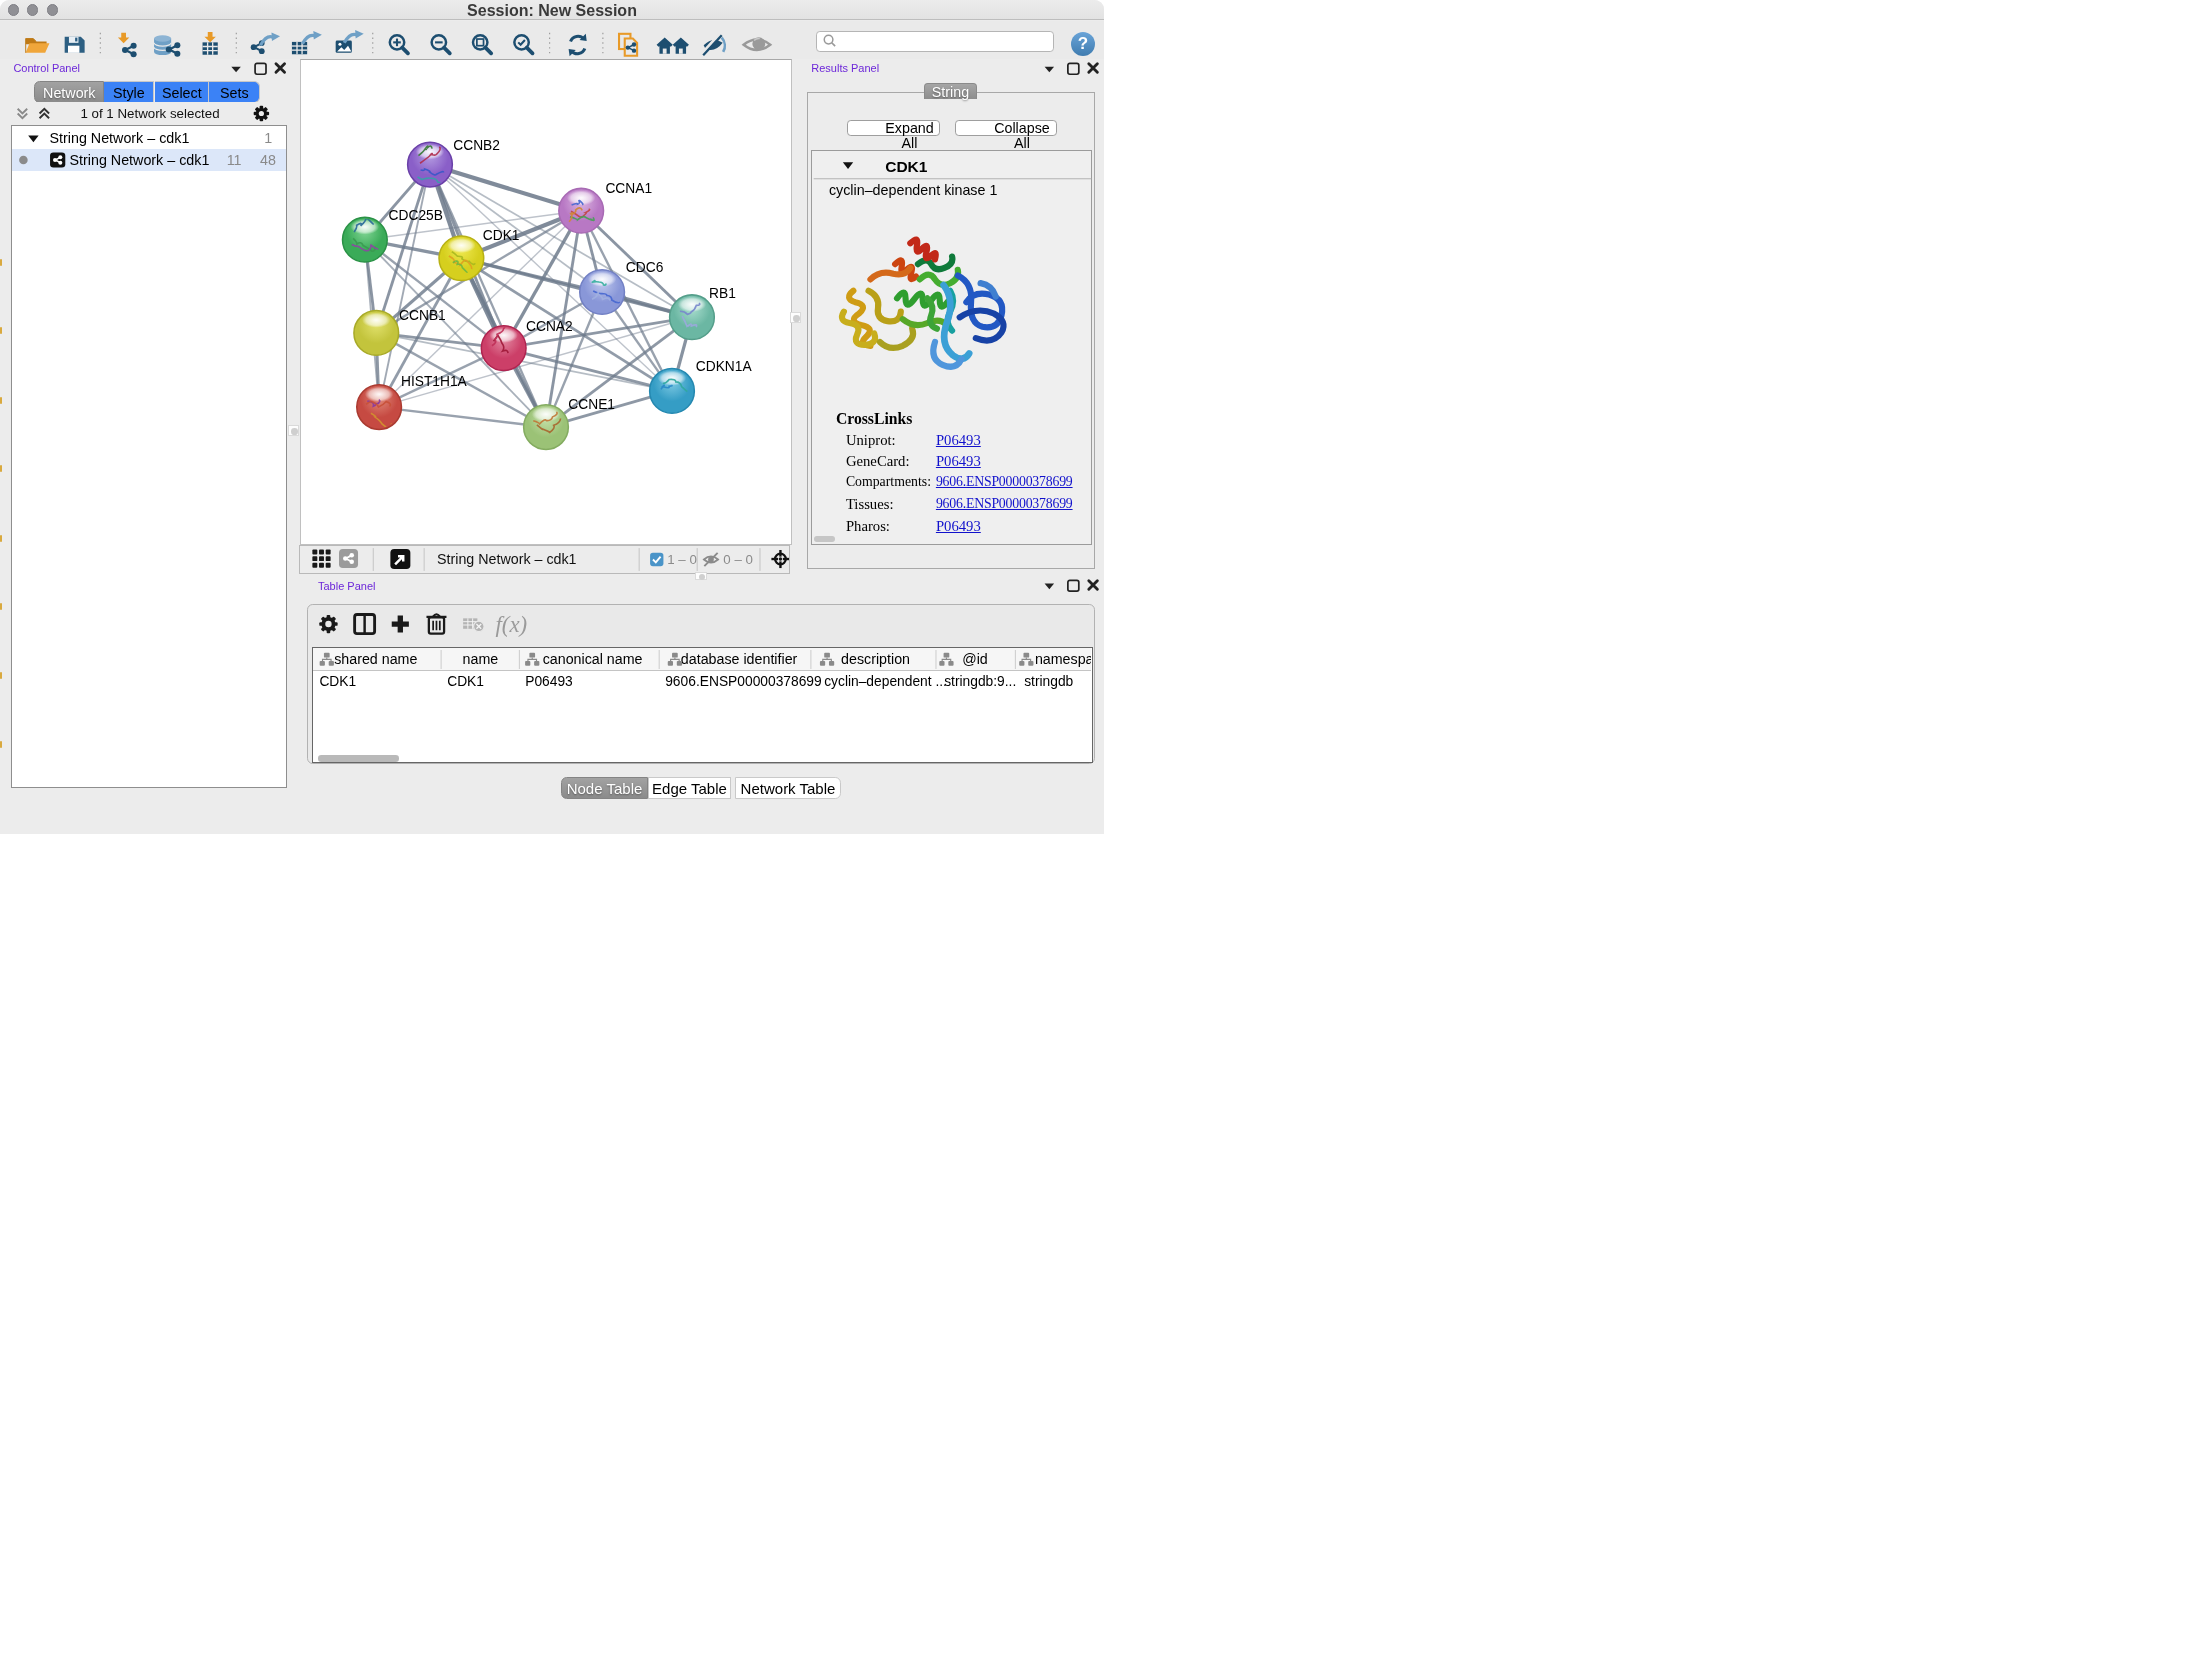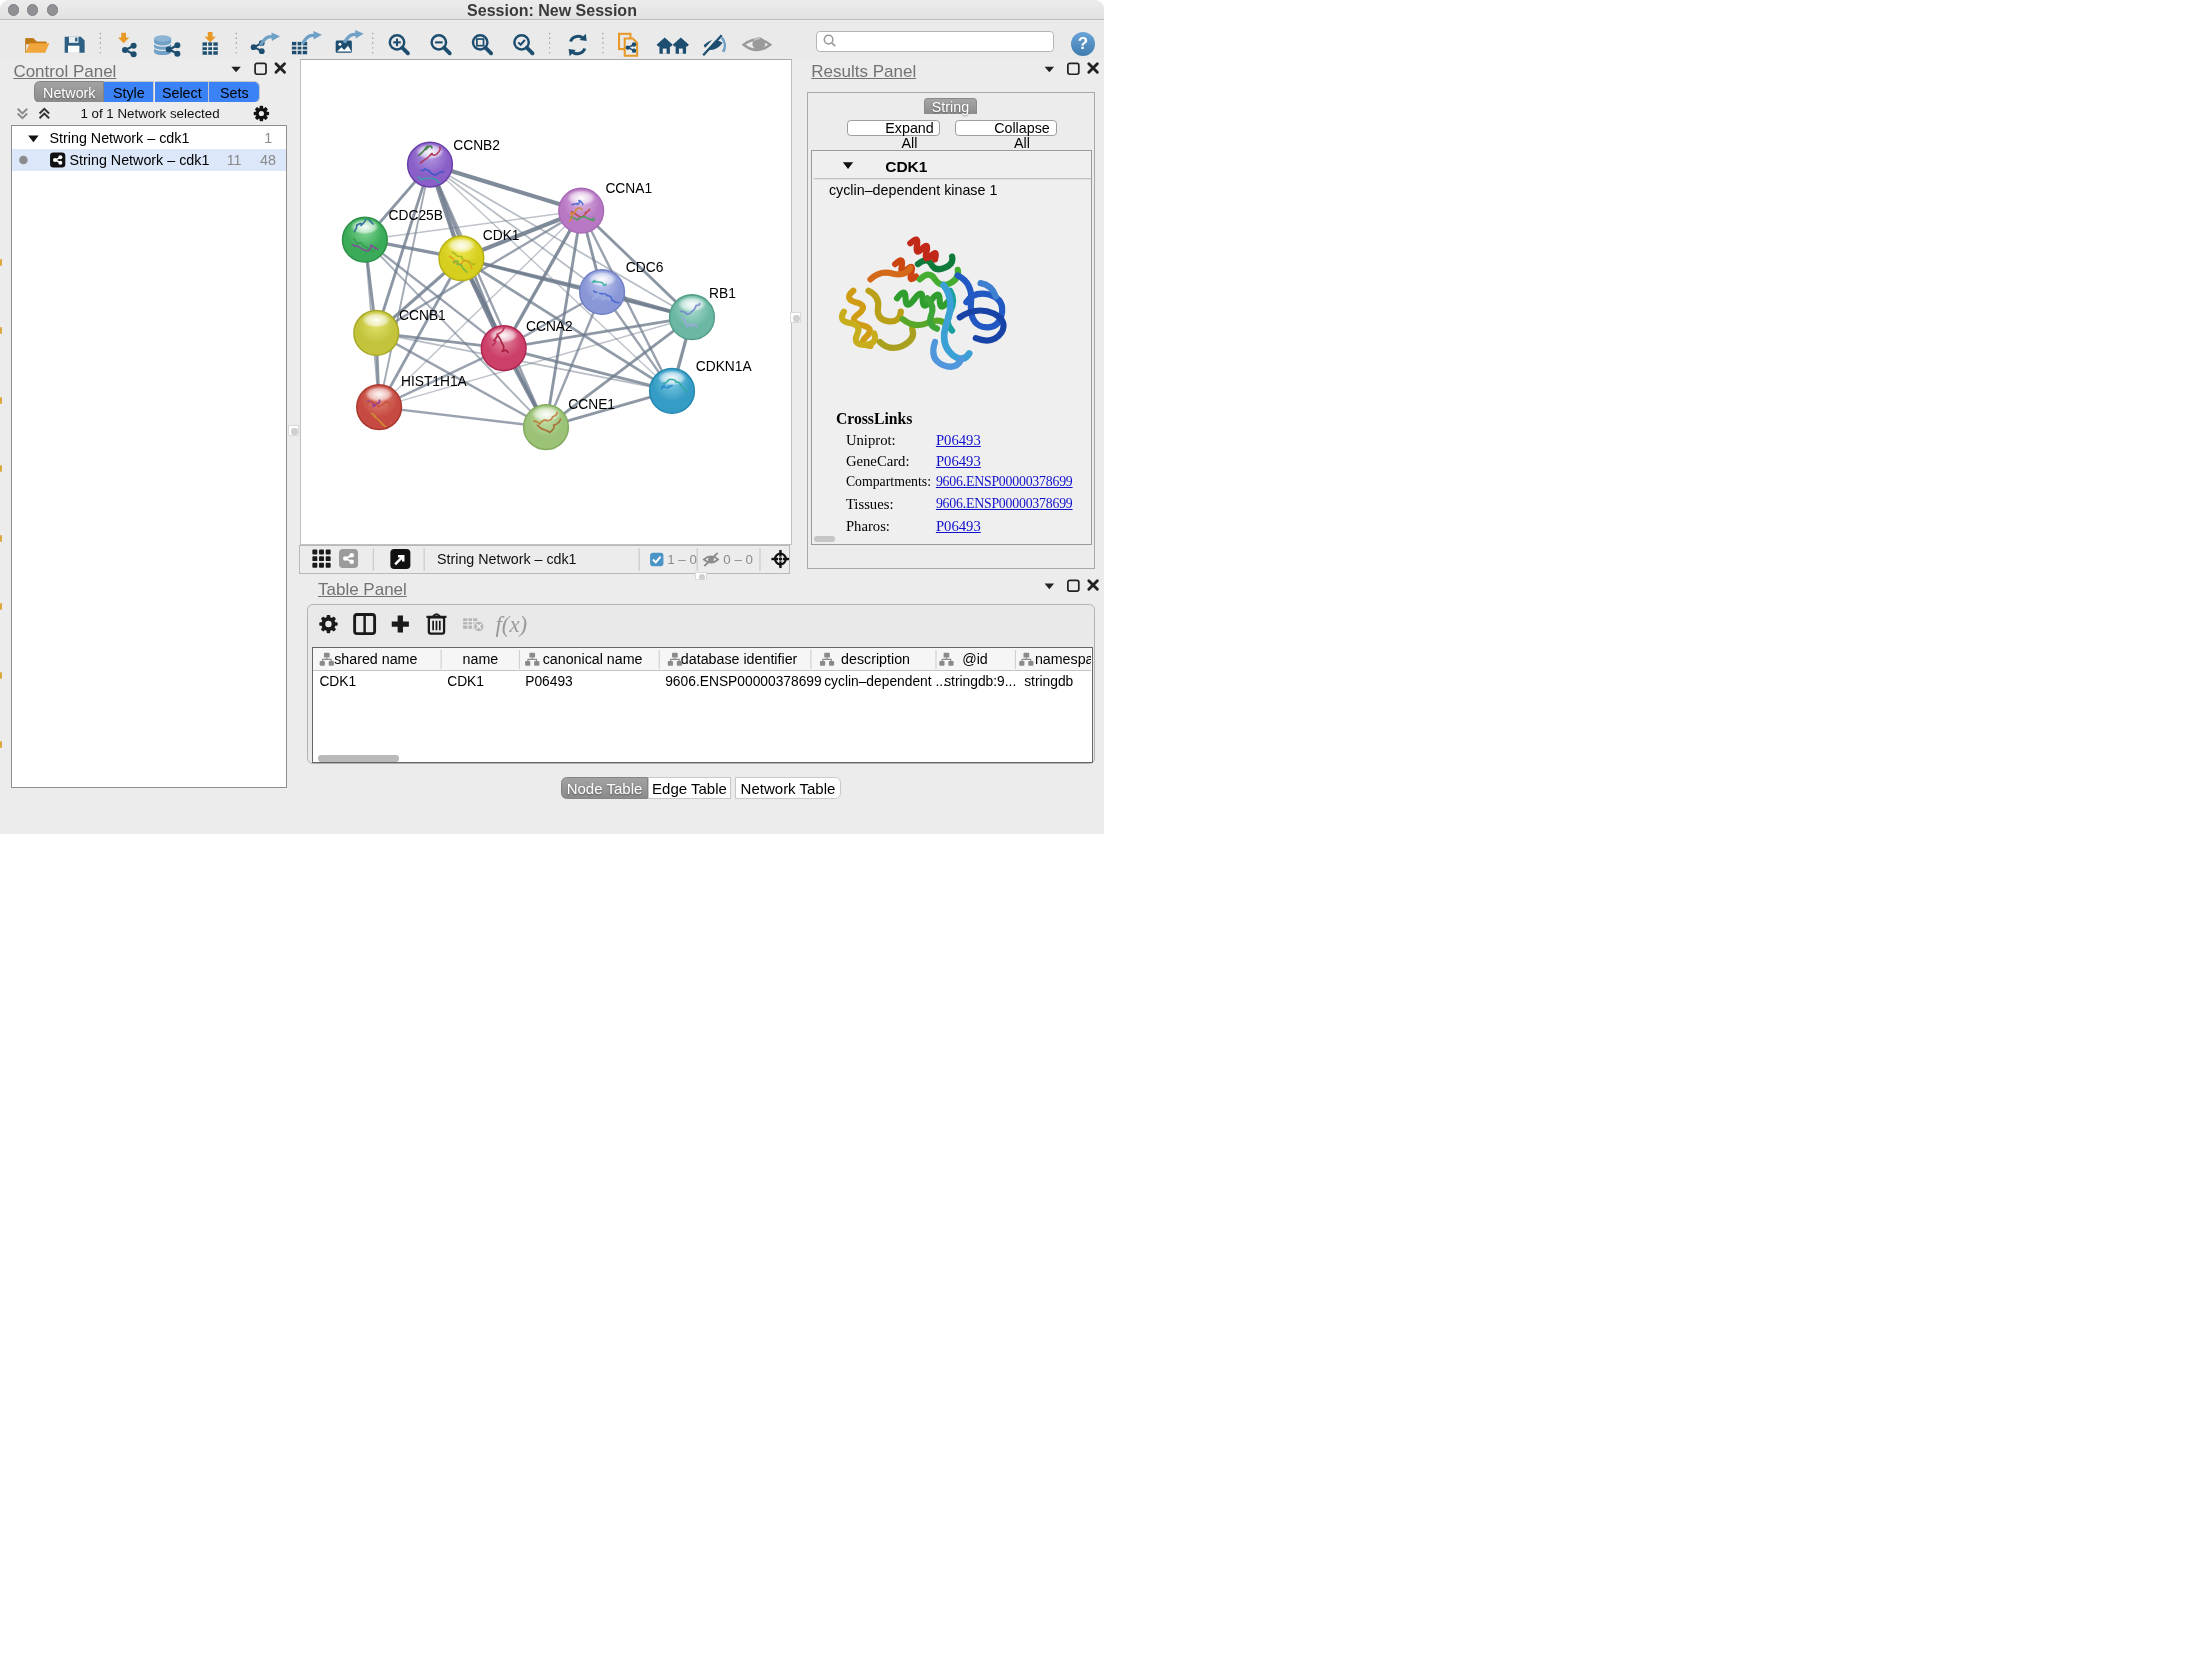--- a/index.html
+++ b/index.html
@@ -14,21 +14,21 @@
   background:#909095;border:1px solid #7e7e84;}
 .title{position:absolute;top:0;left:0;width:100%;height:20px;line-height:21px;
   text-align:center;font-size:16px;font-weight:bold;color:#3a3a3a;}
 
 .toolbar{position:absolute;left:0;top:21px;width:1104px;height:38px;background:#eaeaea;}
 
 .lstrip{position:absolute;left:0;top:59px;width:10.5px;height:743px;background:#ececec;border-right:1px solid #dadada;}
 .ldash{position:absolute;left:0px;width:2.4px;height:6.7px;background:#d9a93e;border-radius:1px;}
 
 .cpanel{position:absolute;left:6.7px;top:59px;width:288px;height:743px;background:#ececec;}
-.phead{font-size:17px;color:#737373;text-decoration:underline;}
+.phead{font-size:11px;color:#6d28d9;}
 .tabs{position:absolute;}
 .tab{position:absolute;top:0;height:22px;line-height:22px;text-align:center;font-size:14.3px;
   background:#3b82f6;color:#000;border:1px solid #c8c8c8;border-left:none;}
 .tab.sel{background:linear-gradient(#a2a2a2,#8b8b8b);color:#fff;border:1px solid #848484;
   text-shadow:0 1px 1.9px rgba(0,0,0,.4);}
 .subhead{position:absolute;left:4.8px;top:102px;width:278px;height:23px;background:#ececec;
   font-size:13.3px;color:#111;}
 .treebox{position:absolute;left:4.8px;top:66px;width:276px;height:663px;background:#fff;
   border:1px solid #8e8e8e;}
 .trow{position:absolute;left:0;width:274px;height:22px;font-size:14.3px;color:#000;}
@@ -42,21 +42,21 @@
 .handle{position:absolute;background:#fdfdfd;border:1px solid #dadada;}
 .handle .c{position:absolute;border-radius:50%;background:#cfcfcf;}
 
 .rpanel{position:absolute;left:797px;top:59px;width:307px;height:515px;background:#ececec;}
 .rbox{position:absolute;left:10px;top:33px;width:288px;height:477px;background:#ececec;border:1px solid #a8a8a8;}
 .ribox{position:absolute;left:2.9px;top:57px;width:281px;height:395px;background:#efefef;border:1px solid #9b9b9b;}
 .btn{position:absolute;height:16px;background:#fff;border:1px solid #9e9e9e;border-radius:3.8px;
   font-size:14.3px;text-align:center;color:#000;padding-left:32px;}
 .stringtab{position:absolute;z-index:5;left:127px;top:24px;width:53px;height:16px;border-radius:3.8px 3.8px 0 0;
   background:linear-gradient(#a6a6a6,#8d8d8d);color:#fff;font-size:14.3px;text-align:center;line-height:16px;
-  border:1px solid #8a8a8a;border-bottom:none;text-shadow:0 1px 1.9px rgba(0,0,0,.4);margin-top:15px;}
+  border:1px solid #8a8a8a;border-bottom:none;text-shadow:0 1px 1.9px rgba(0,0,0,.4);}
 .serif{font-family:"Liberation Serif",serif;}
 .link{color:#1111cc;text-decoration:underline;}
 
 .tpanel{position:absolute;left:295px;top:574px;width:809px;height:227px;background:#ececec;}
 .tbox{position:absolute;left:12.4px;top:30px;width:788px;height:160px;background:#e9e9e9;
   border:1px solid #b2b2b2;border-radius:5.7px;}
 .tgrid{position:absolute;left:3.8px;top:42px;width:781px;height:116px;background:#fff;
   border:1px solid #666;}
 .td{position:absolute;top:23px;height:21px;font-size:13.8px;color:#000;line-height:21px;}
 .btab{position:absolute;top:203px;height:22px;line-height:22px;text-align:center;font-size:15px;

